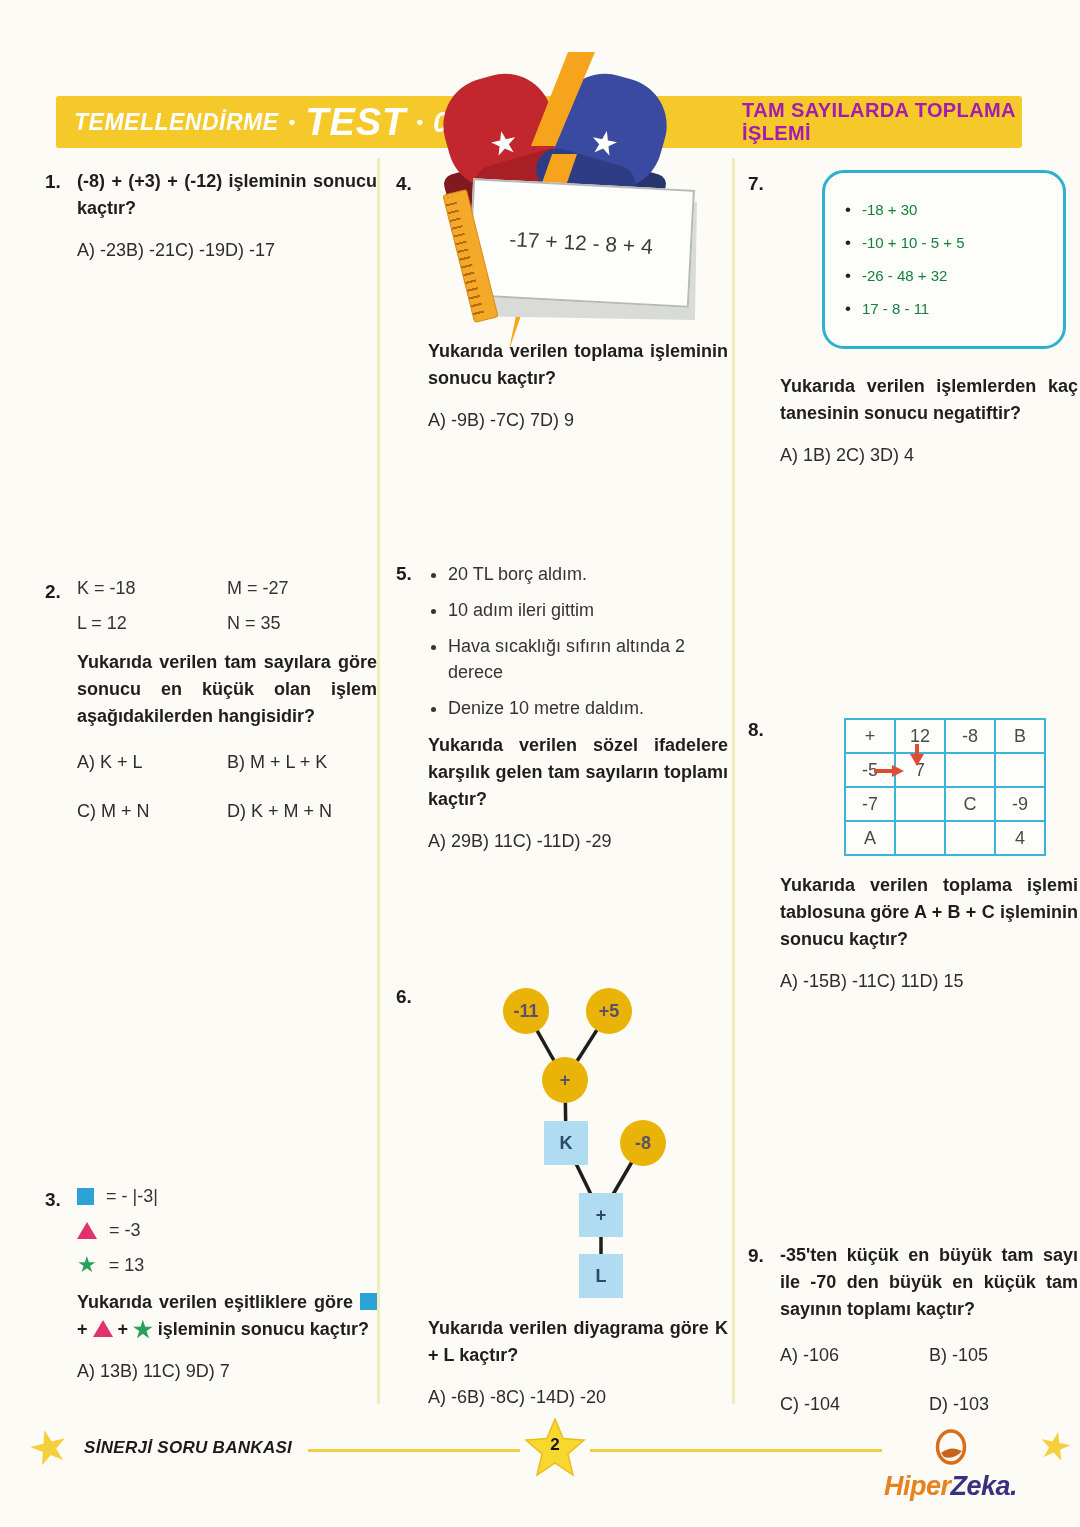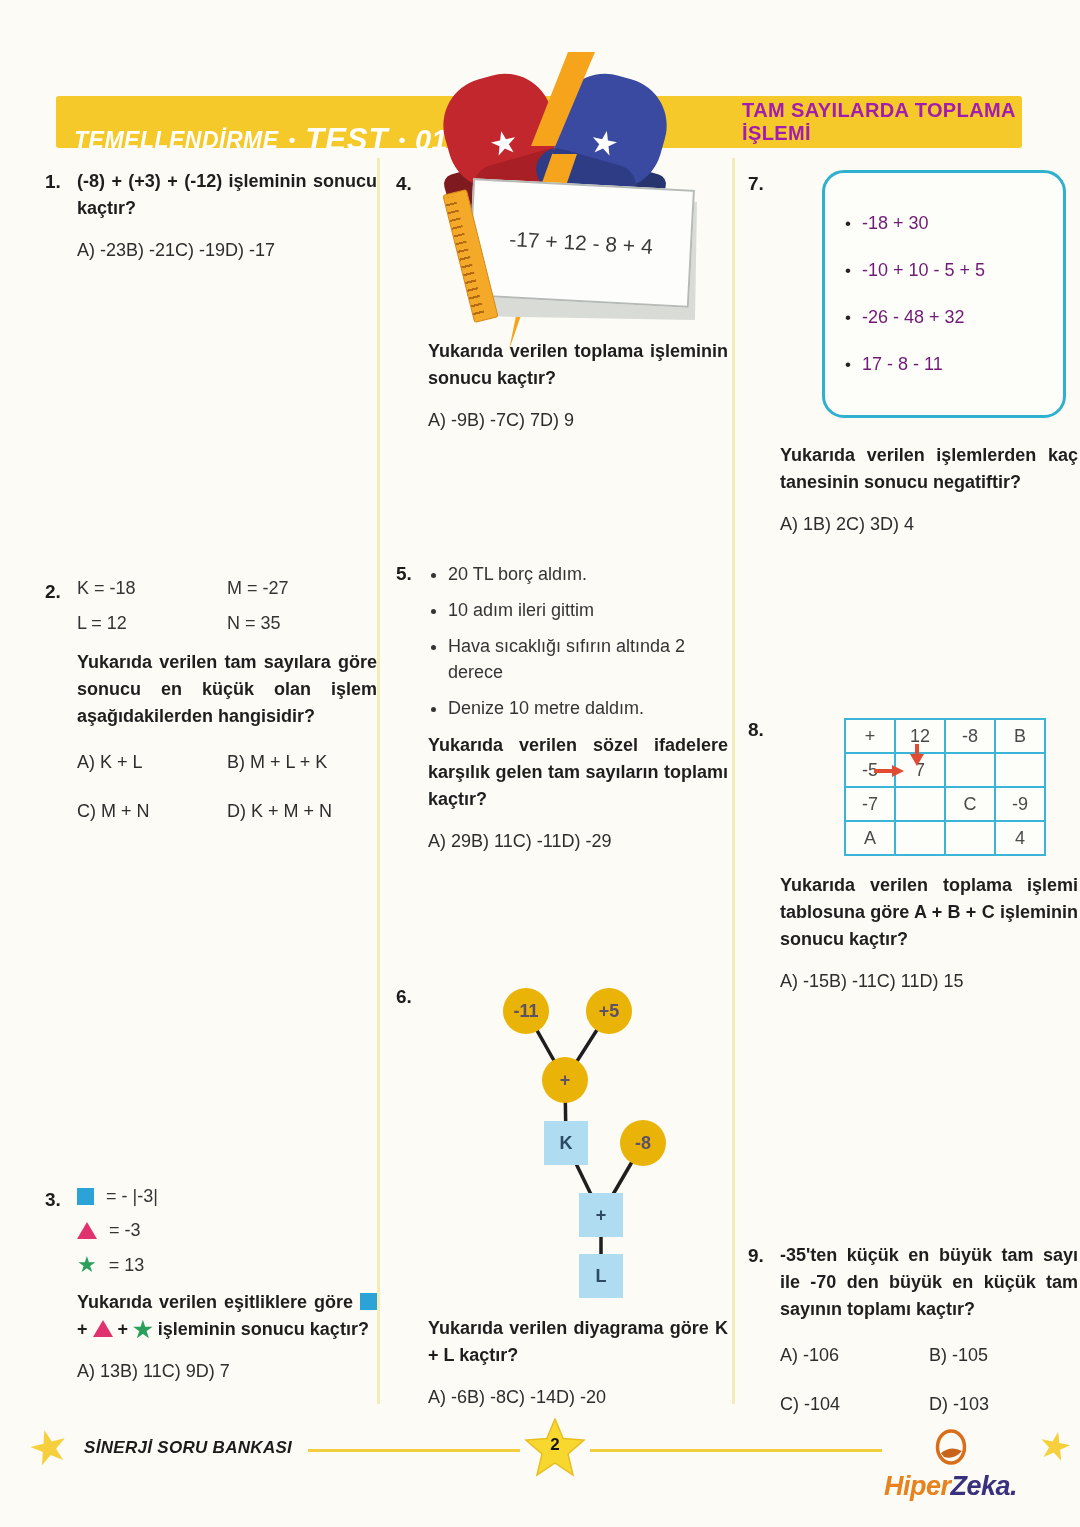--- a/index.html
+++ b/index.html
@@ -3,24 +3,24 @@
 <meta charset="utf-8">
 <style>
   * { margin:0; padding:0; box-sizing:border-box; }
   html,body { width:1080px; }
   body { font-family:"Liberation Sans", sans-serif; background:#fcfbf6; }
   .page { position:relative; width:1080px; height:1527px; background:#fcfbf6; overflow:hidden; }
 
   
   .banner { position:absolute; left:56px; right:58px; top:96px; height:52px; background:#F6C92B; border-radius:3px; z-index:1; }
   .banner-left { position:absolute; left:74px; top:96px; height:52px; display:flex; align-items:center; gap:10px;
-                 color:#fff; font-style:italic; font-weight:bold; z-index:2;margin-top:18px; }
+                 color:#fff; font-style:italic; font-weight:bold; z-index:2; }
   .bl-main { font-size:23px; letter-spacing:.5px; }
   .bl-dot  { font-size:19px; }
-  .bl-test { font-size:31px; letter-spacing:1px; }
+  .bl-test { font-size:38px; letter-spacing:1px; }
   .bl-no   { font-size:29px; }
   .banner-right { position:absolute; left:742px; width:330px; top:96px; height:52px; display:flex; align-items:center; justify-content:center;
                   color:#a21caf; font-weight:bold; font-size:20px; letter-spacing:.4px; z-index:2; }
   .gloves { position:absolute; left:405px; top:50px; z-index:3; }
 
   
   .vdiv { position:absolute; top:158px; width:3px; height:1246px; background:#F2ECB6; }
   .vdiv.v1 { left:377px; } .vdiv.v2 { left:732px; }
 
   
@@ -57,21 +57,21 @@
 
   
   .diagram { position:relative; width:280px; height:322px; margin:0 0 10px 8px; }
   .diagram svg { position:absolute; left:0; top:0; }
   .node { position:absolute; display:flex; align-items:center; justify-content:center; font-size:18px; font-weight:600; }
   .ncirc { width:46px; height:46px; border-radius:50%; background:#eab308; color:#5c5166; }
   .nsq { width:44px; height:44px; background:#AFDCF0; color:#2c4a66; }
 
   
   .q7box { width:244px; border:3px solid #2FB0CE; border-radius:22px; padding:14px 20px; margin:0 0 24px 42px; background:#fdfdfa; }
-  .q7item { display:flex; gap:11px; font-size:18px; color:#701a75; margin:26px 0; align-items:baseline; }
+  .q7item { display:flex; gap:11px; font-size:15px; color:#15803d; margin:13px 0; align-items:baseline; }
   .q7item:before { content:"•"; font-size:17px; color:#222; }
 
   
   .tablewrap { position:relative; margin:2px 0 16px 64px; width:206px; }
   table.addt { border-collapse:collapse; }
   .addt td { width:50px; height:34px; border:2px solid #3AB5D8; text-align:center; font-size:18px; color:#4a4a4a; background:#fdfdfa; }
   .arrow-right { position:absolute; left:30px; top:47px; }
   .arrow-down { position:absolute; left:66px; top:26px; }
 
   

